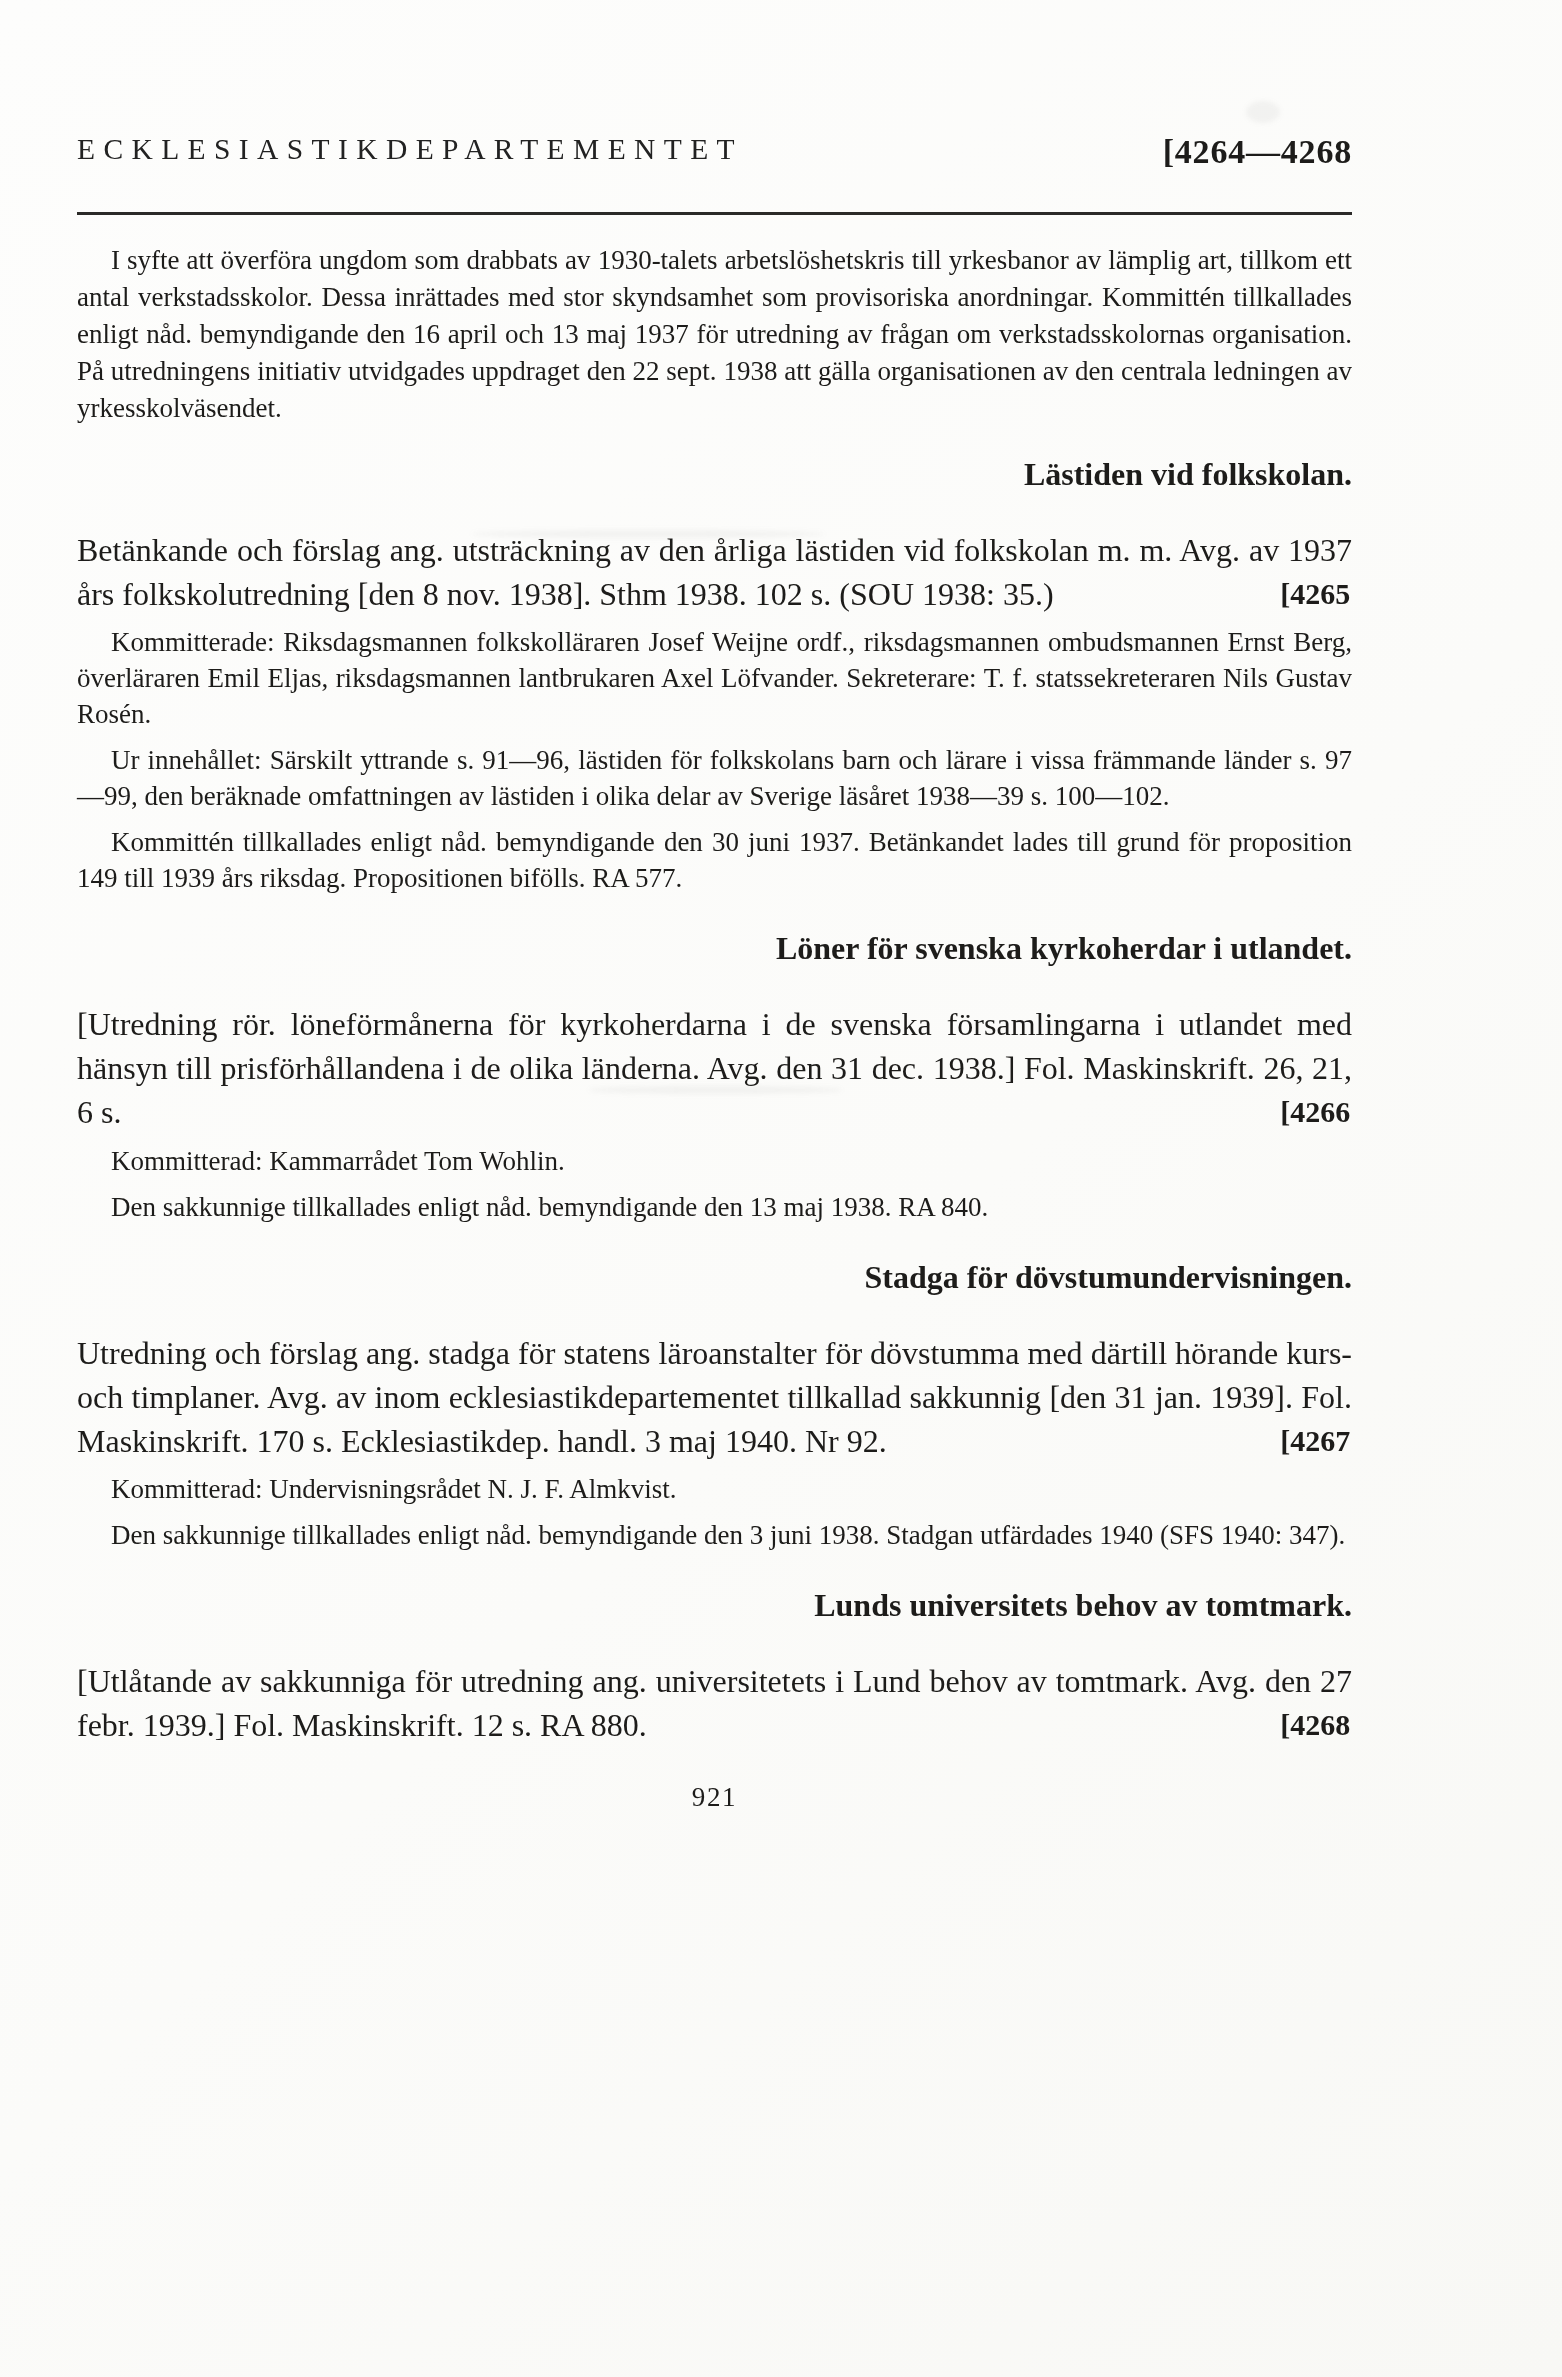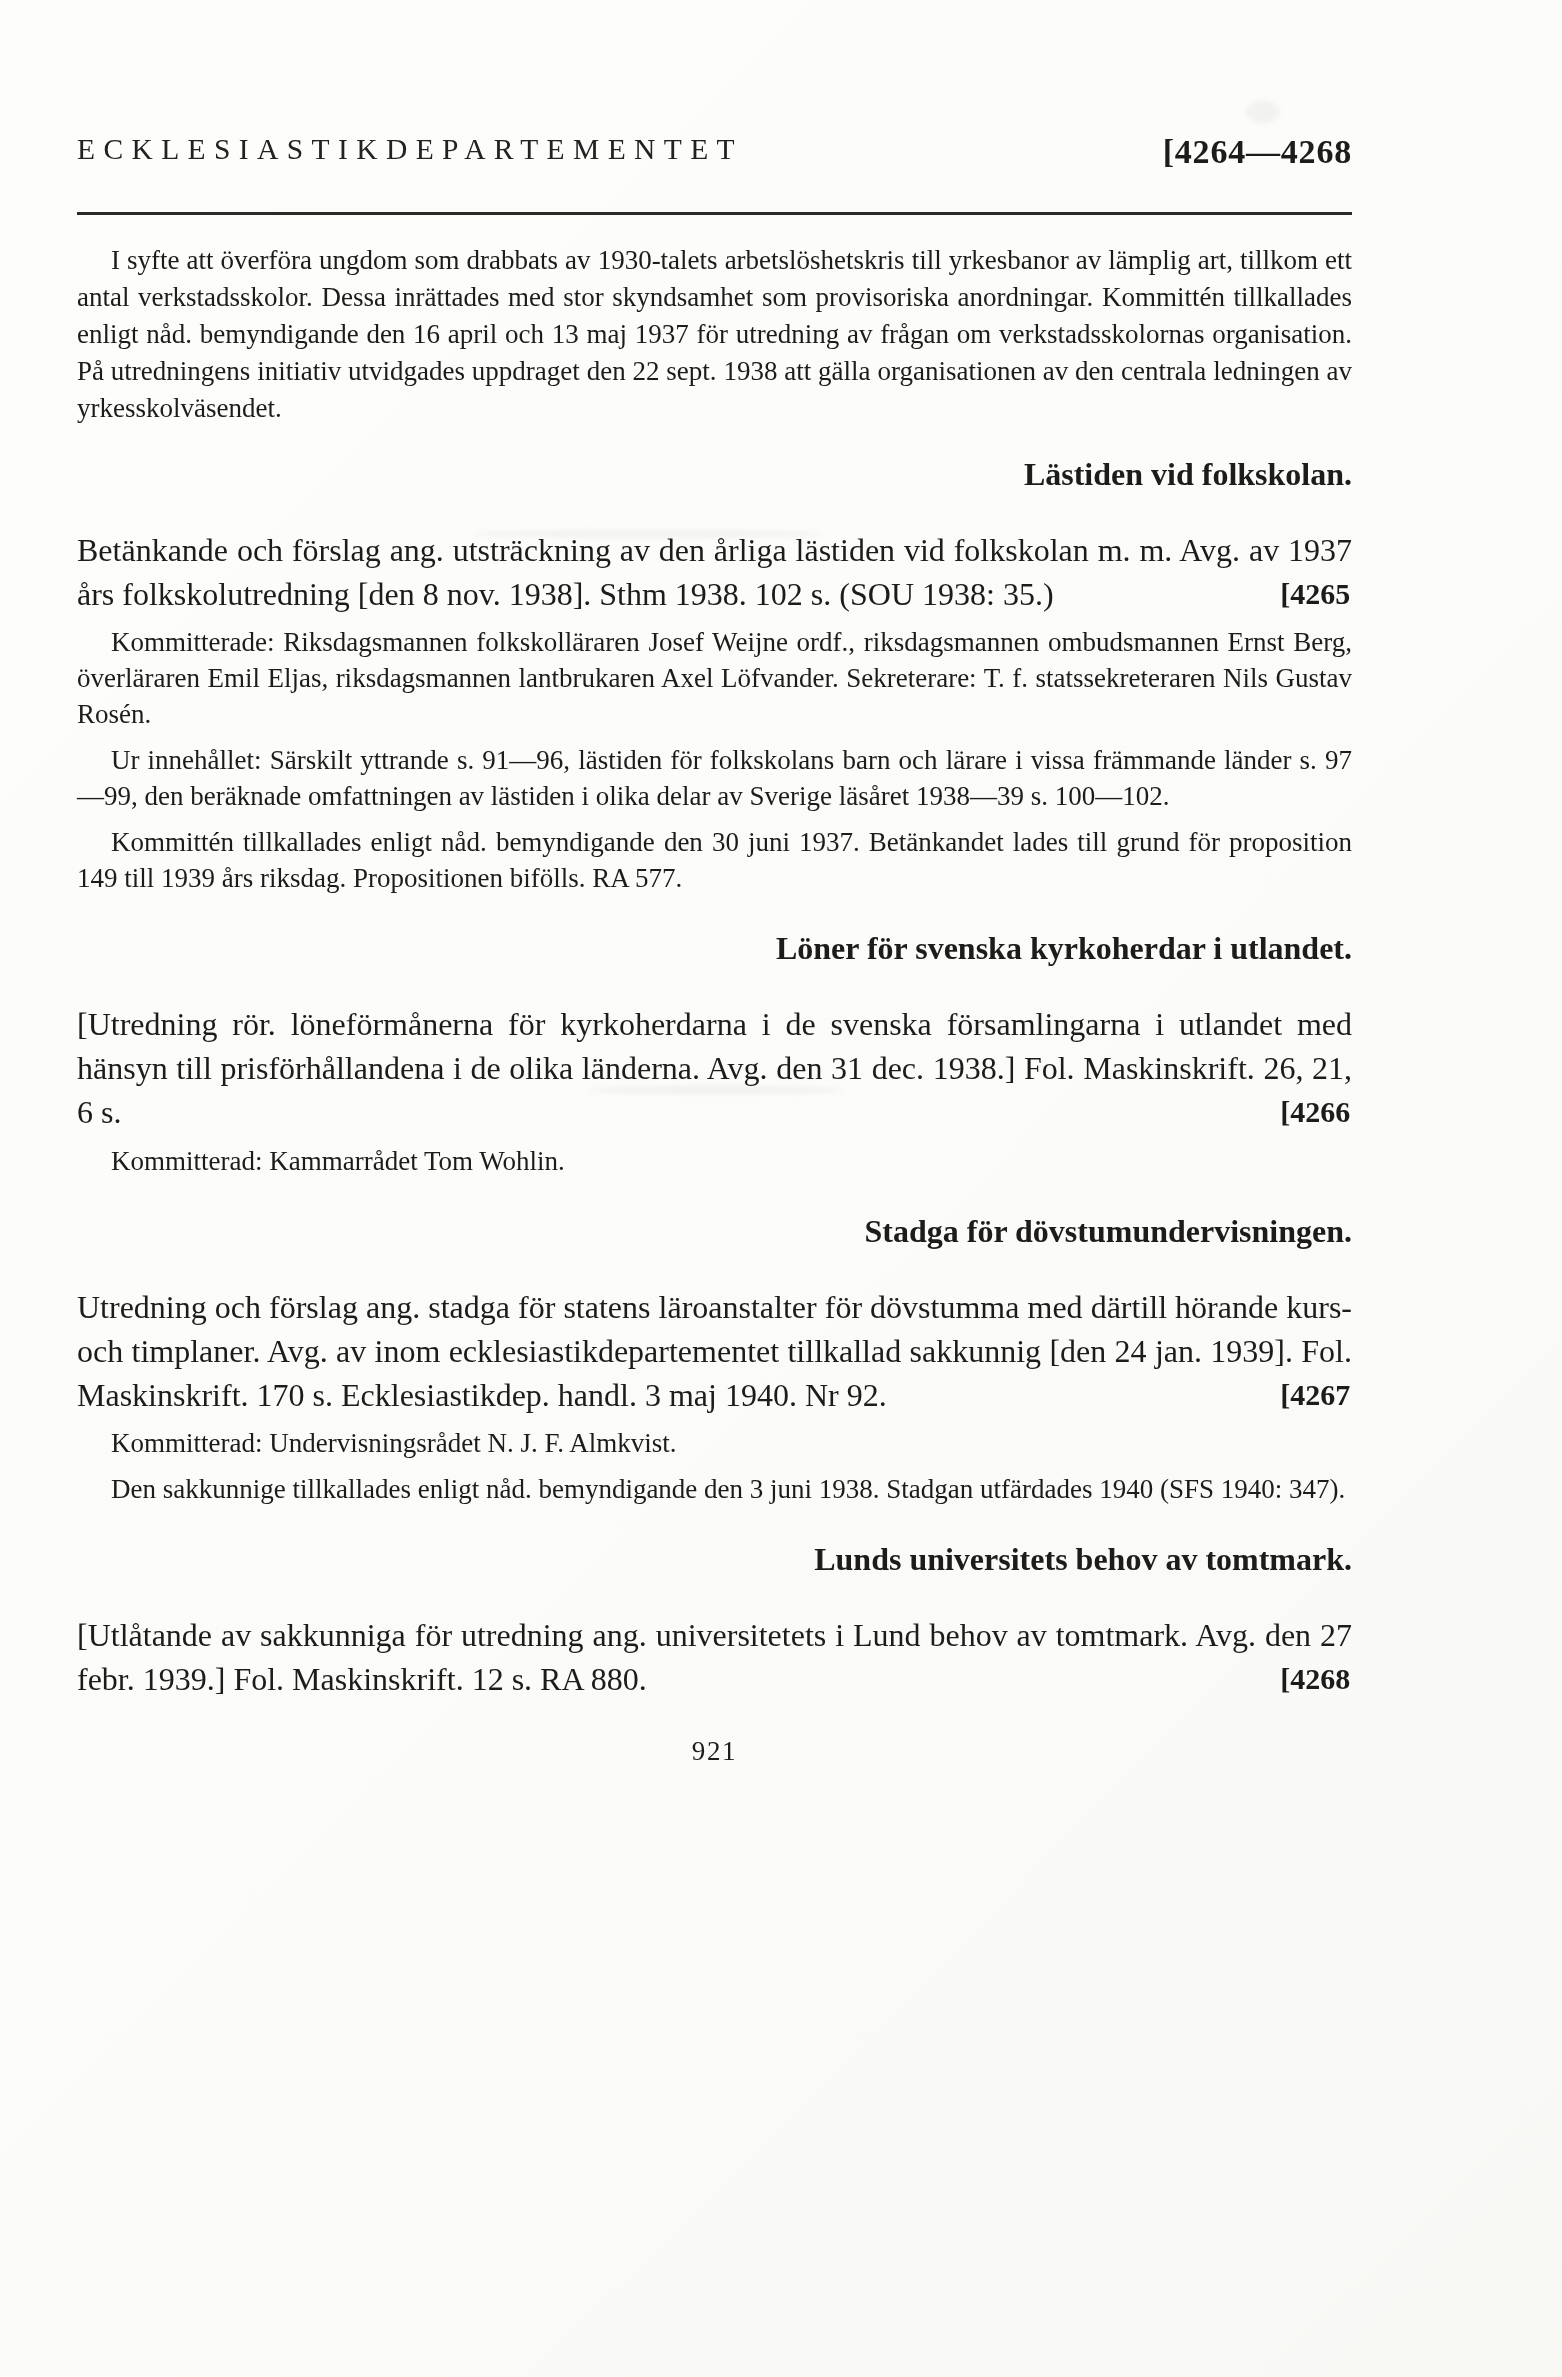--- a/index.html
+++ b/index.html
@@ -135,24 +135,25 @@
     <p class="small-text note indent">Kommitterade: Riksdagsmannen folkskolläraren Josef Weijne ordf., riksdagsmannen ombudsmannen Ernst Berg, överläraren Emil Eljas, riksdagsmannen lantbrukaren Axel Löfvander. Sekreterare: T. f. statssekreteraren Nils Gustav Rosén.</p>
     <p class="small-text note indent">Ur innehållet: Särskilt yttrande s. 91—96, lästiden för folkskolans barn och lärare i vissa främmande länder s. 97—99, den beräknade omfattningen av lästiden i olika delar av Sverige läsåret 1938—39 s. 100—102.</p>
     <p class="small-text note indent">Kommittén tillkallades enligt nåd. bemyndigande den 30 juni 1937. Betänkandet lades till grund för proposition 149 till 1939 års riksdag. Propositionen bifölls. RA 577.</p>
 
     <h2 class="sec-heading">Löner för svenska kyrkoherdar i utlandet.</h2>
     <div class="entry-wrap">
       <p class="entry-text">[Utredning rör. löneförmånerna för kyrkoherdarna i de svenska församlingarna i utlandet med hänsyn till prisförhållandena i de olika länderna. Avg. den 31 dec. 1938.] Fol. Maskinskrift. 26, 21, 6 s.</p>
       <span class="refnum">[4266</span>
     </div>
     <p class="small-text note indent">Kommitterad: Kammarrådet Tom Wohlin.</p>
+    <p class="small-text note indent">Den sakkunnige tillkallades enligt nåd. bemyndigande den 13 maj 1938. RA 840.</p>
 
     <h2 class="sec-heading">Stadga för dövstumundervisningen.</h2>
     <div class="entry-wrap">
-      <p class="entry-text">Utredning och förslag ang. stadga för statens läroanstalter för dövstumma med därtill hörande kurs- och timplaner. Avg. av inom ecklesiastikdepartementet tillkallad sakkunnig [den 24 jan. 1939]. Fol. Maskinskrift. 170 s. Ecklesiastikdep. handl. 3 maj 1940. Nr 92.</p>
+      <p class="entry-text">Utredning och förslag ang. stadga för statens läroanstalter för dövstumma med därtill hörande kurs- och timplaner. Avg. av inom ecklesiastikdepartementet tillkallad sakkunnig [den 31 jan. 1939]. Fol. Maskinskrift. 170 s. Ecklesiastikdep. handl. 3 maj 1940. Nr 92.</p>
       <span class="refnum">[4267</span>
     </div>
     <p class="small-text note indent">Kommitterad: Undervisningsrådet N. J. F. Almkvist.</p>
     <p class="small-text note indent">Den sakkunnige tillkallades enligt nåd. bemyndigande den 3 juni 1938. Stadgan utfärdades 1940 (SFS 1940: 347).</p>
 
     <h2 class="sec-heading">Lunds universitets behov av tomtmark.</h2>
     <div class="entry-wrap">
       <p class="entry-text">[Utlåtande av sakkunniga för utredning ang. universitetets i Lund behov av tomtmark. Avg. den 27 febr. 1939.] Fol. Maskinskrift. 12 s. RA 880.</p>
       <span class="refnum">[4268</span>
     </div>

